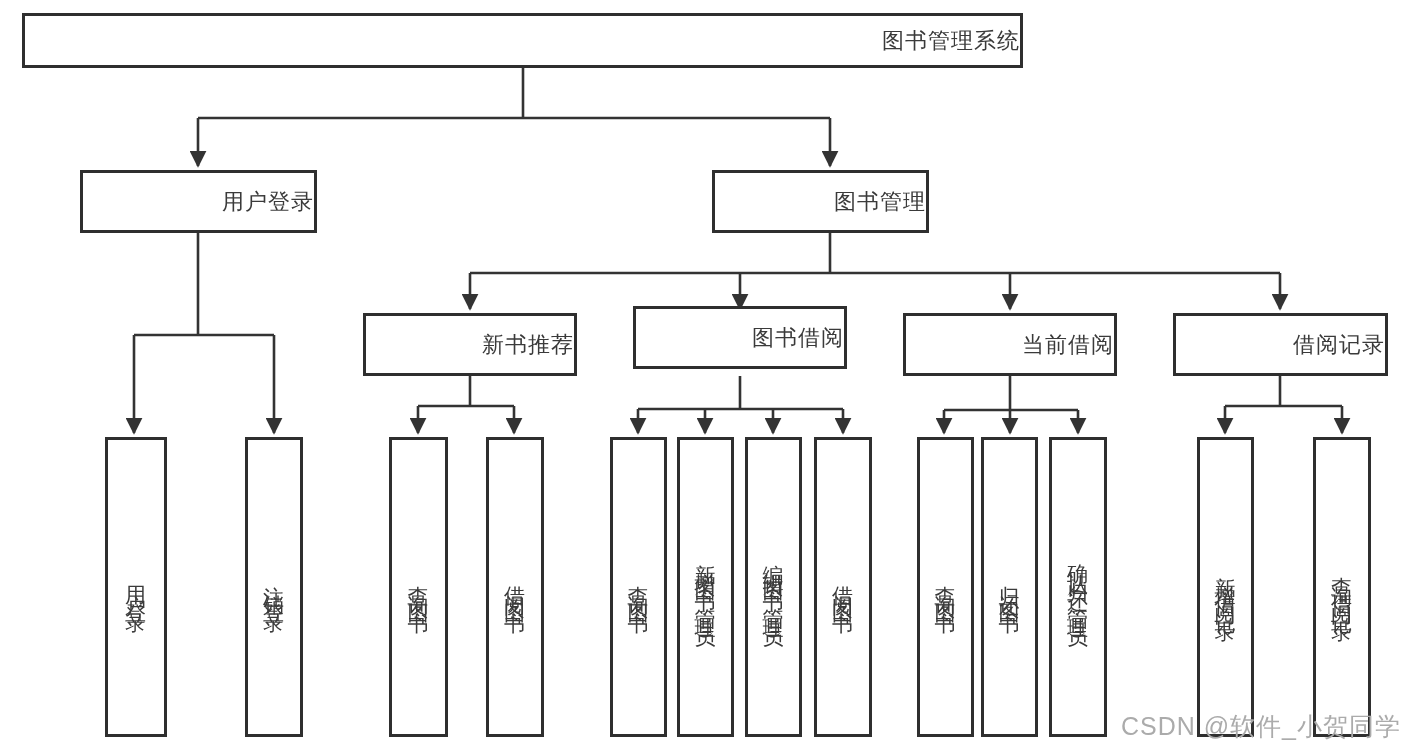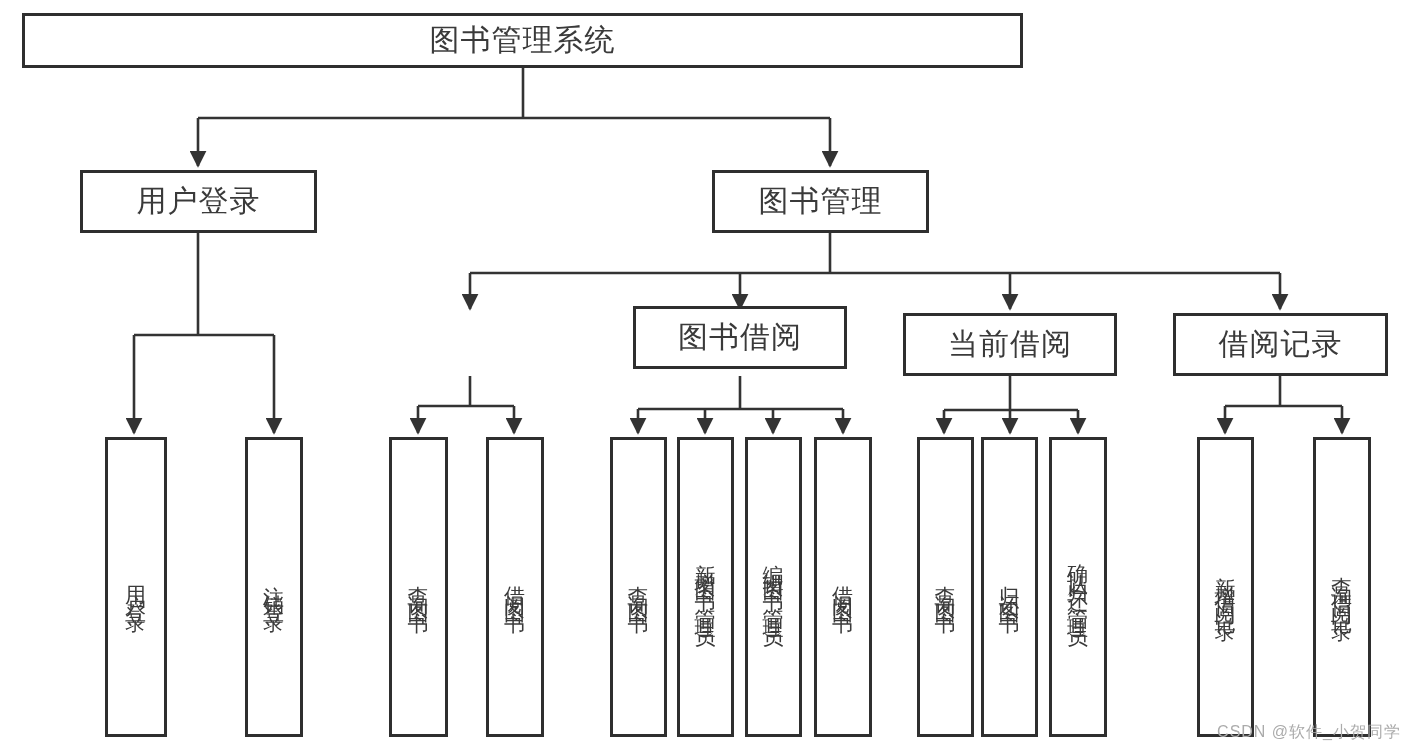--- a/index.html
+++ b/index.html
@@ -28,32 +28,32 @@
   .connectors .arrowhead{fill:var(--line);}
   .box{
     position:absolute;
     background:#ffffff;
     border:3px solid var(--border);
     box-sizing:border-box;
     display:flex;align-items:center;justify-content:center;
     color:var(--text);
     z-index:1;
   }
-  .hbox{font-size:30px;letter-spacing:1px;}
+  .hbox{font-size:22px;letter-spacing:1px;justify-content:flex-end;}
   .leaf span{
     writing-mode:vertical-rl;
     text-orientation:upright;
     font-size:21px;
     letter-spacing:9px;
     line-height:1;
   }
   .watermark{
     position:absolute;
     right:4px;bottom:4px;
-    font-size:16px;
+    font-size:25px;
     letter-spacing:1px;
     color:var(--watermark);
     z-index:2;
   }
 </style>
 </head>
 <body>
 
 <div class="stage">
 
@@ -109,20 +109,23 @@
     <span>图书管理系统</span>
   </div>
 
   <div class="box hbox" style="left:80px;top:170px;width:237px;height:63px;">
     <span>用户登录</span>
   </div>
   <div class="box hbox" style="left:712px;top:170px;width:217px;height:63px;">
     <span>图书管理</span>
   </div>
 
+  <div class="box hbox" style="left:363px;top:313px;width:214px;height:63px;">
+    <span>新书推荐</span>
+  </div>
   <div class="box hbox" style="left:633px;top:306px;width:214px;height:63px;">
     <span>图书借阅</span>
   </div>
   <div class="box hbox" style="left:1173px;top:313px;width:215px;height:63px;">
     <span>借阅记录</span>
   </div>
   <div class="box hbox" style="left:903px;top:313px;width:214px;height:63px;">
     <span>当前借阅</span>
   </div>
 

